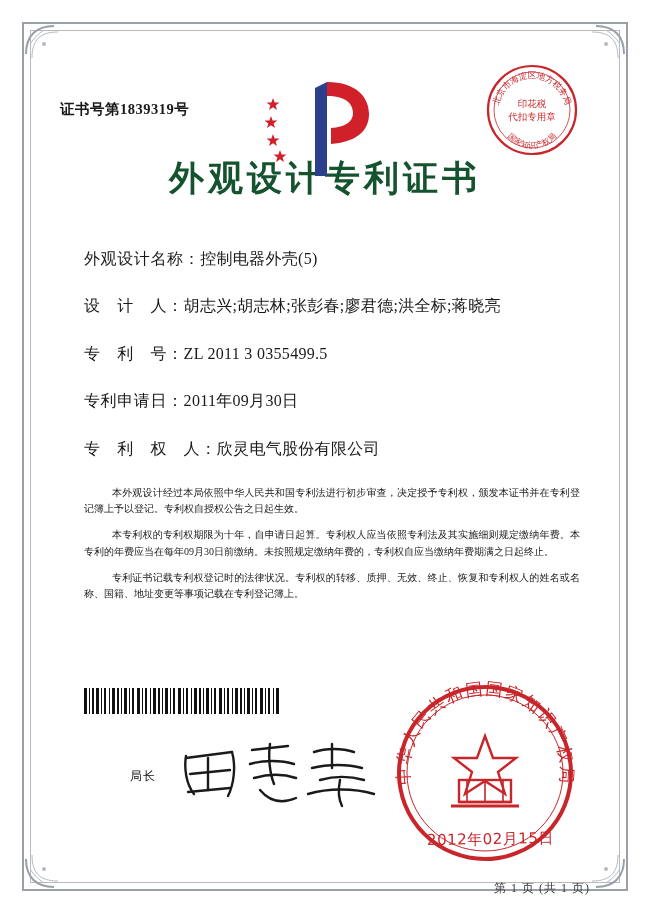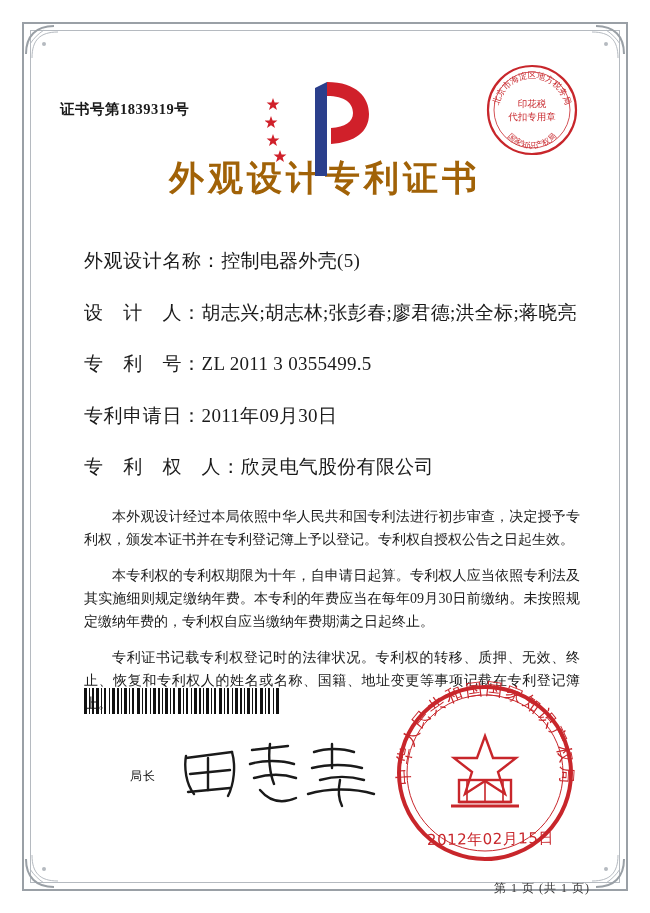--- a/index.html
+++ b/index.html
@@ -81,51 +81,51 @@
     top: 4px;
     width: 96px;
     height: 96px;
   }
 
   .title {
     text-align: center;
     font-size: 35px;
     font-weight: bold;
     letter-spacing: 4px;
-    color: #a16207;
+    color: #14532d;
     margin-top: 36px;
     font-family: "DejaVu Serif", "Liberation Serif", serif;
   }
 
   .fields {
     margin-top: 46px;
     padding-left: 24px;
   }
   .field-row {
-    font-size: 19px;
+    font-size: 16px;
     color: #1a1a1a;
     margin-bottom: 25px;
     line-height: 1.4;
   }
   .field-label {
     display: inline;
     letter-spacing: 0.6px;
   }
   .field-value {
     display: inline;
     letter-spacing: 0.3px;
   }
 
   .paragraphs {
     margin-top: 24px;
     padding-left: 24px;
     padding-right: 10px;
   }
   .para {
-    font-size: 14px;
+    font-size: 10px;
     color: #1a1a1a;
     line-height: 1.62;
     text-align: justify;
     text-indent: 28px;
     margin-bottom: 2px;
   }
 
   .barcode {
     position: absolute;
     left: 24px;

